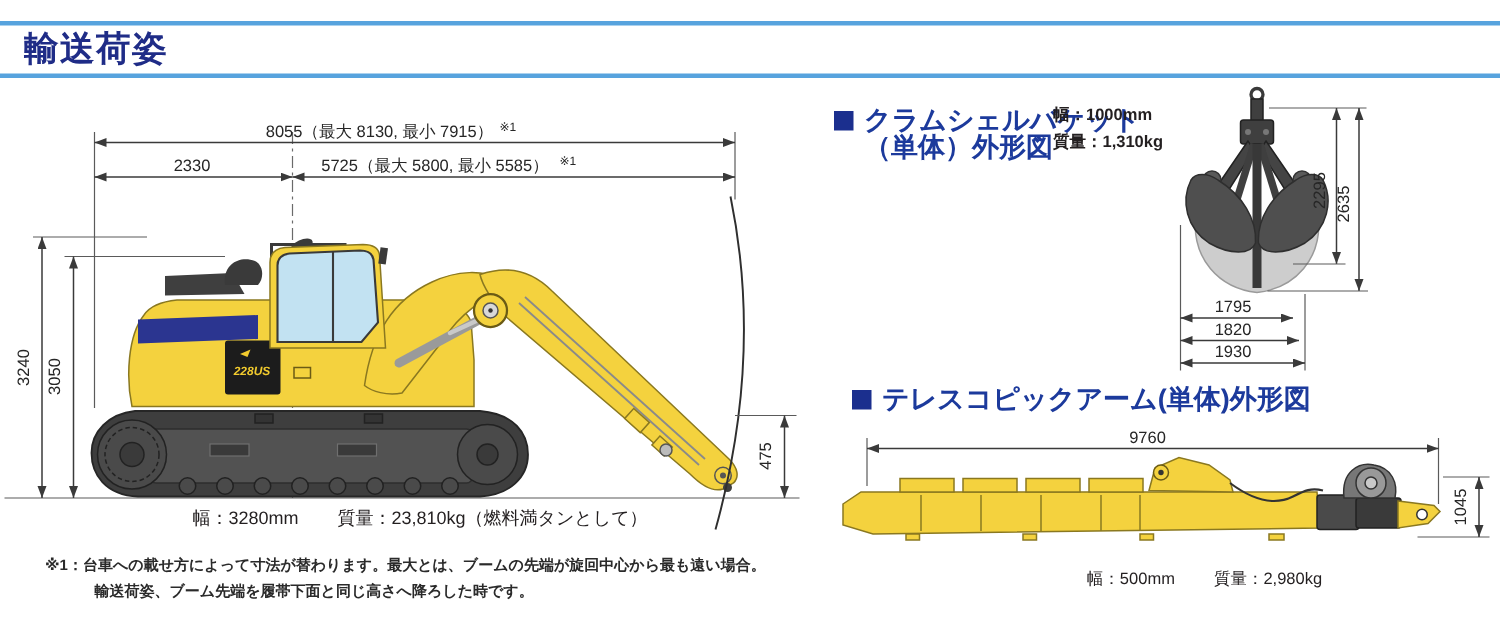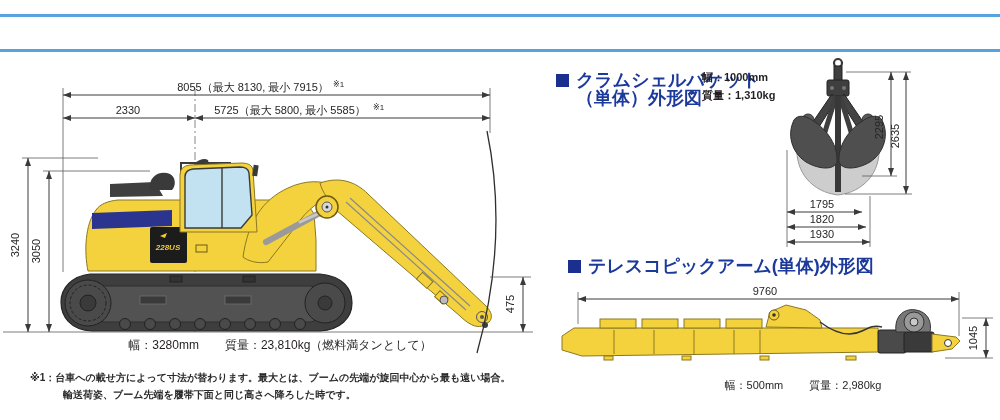--- a/index.html
+++ b/index.html
@@ -32,20 +32,21 @@
   .dtxt-s{font-family:"Liberation Sans","DejaVu Sans",sans-serif;font-size:8px;fill:#262626;}
   .yel{fill:#f4d23e;stroke:#8a7820;stroke-width:1;}
   .dark{fill:#3f3f3f;stroke:#222;stroke-width:1;}
 </style>
 </head>
 <body>
 
 <div class="page">
 
   <div class="hdr-line top"></div>
+  <div class="hdr-title">輸送荷姿</div>
   <div class="hdr-line bottom"></div>
 
   <svg style="left:0;top:55px;" width="540" height="305" viewBox="0 55 540 305">
     <defs>
       <marker id="m1e" markerUnits="userSpaceOnUse" markerWidth="9" markerHeight="8" refX="8" refY="3" orient="auto">
         <path d="M0,0 L8,3 L0,6 Z" fill="#3a3a3a"></path>
       </marker>
       <marker id="m1s" markerUnits="userSpaceOnUse" markerWidth="9" markerHeight="8" refX="8" refY="3" orient="auto-start-reverse">
         <path d="M0,0 L8,3 L0,6 Z" fill="#3a3a3a"></path>
       </marker>

